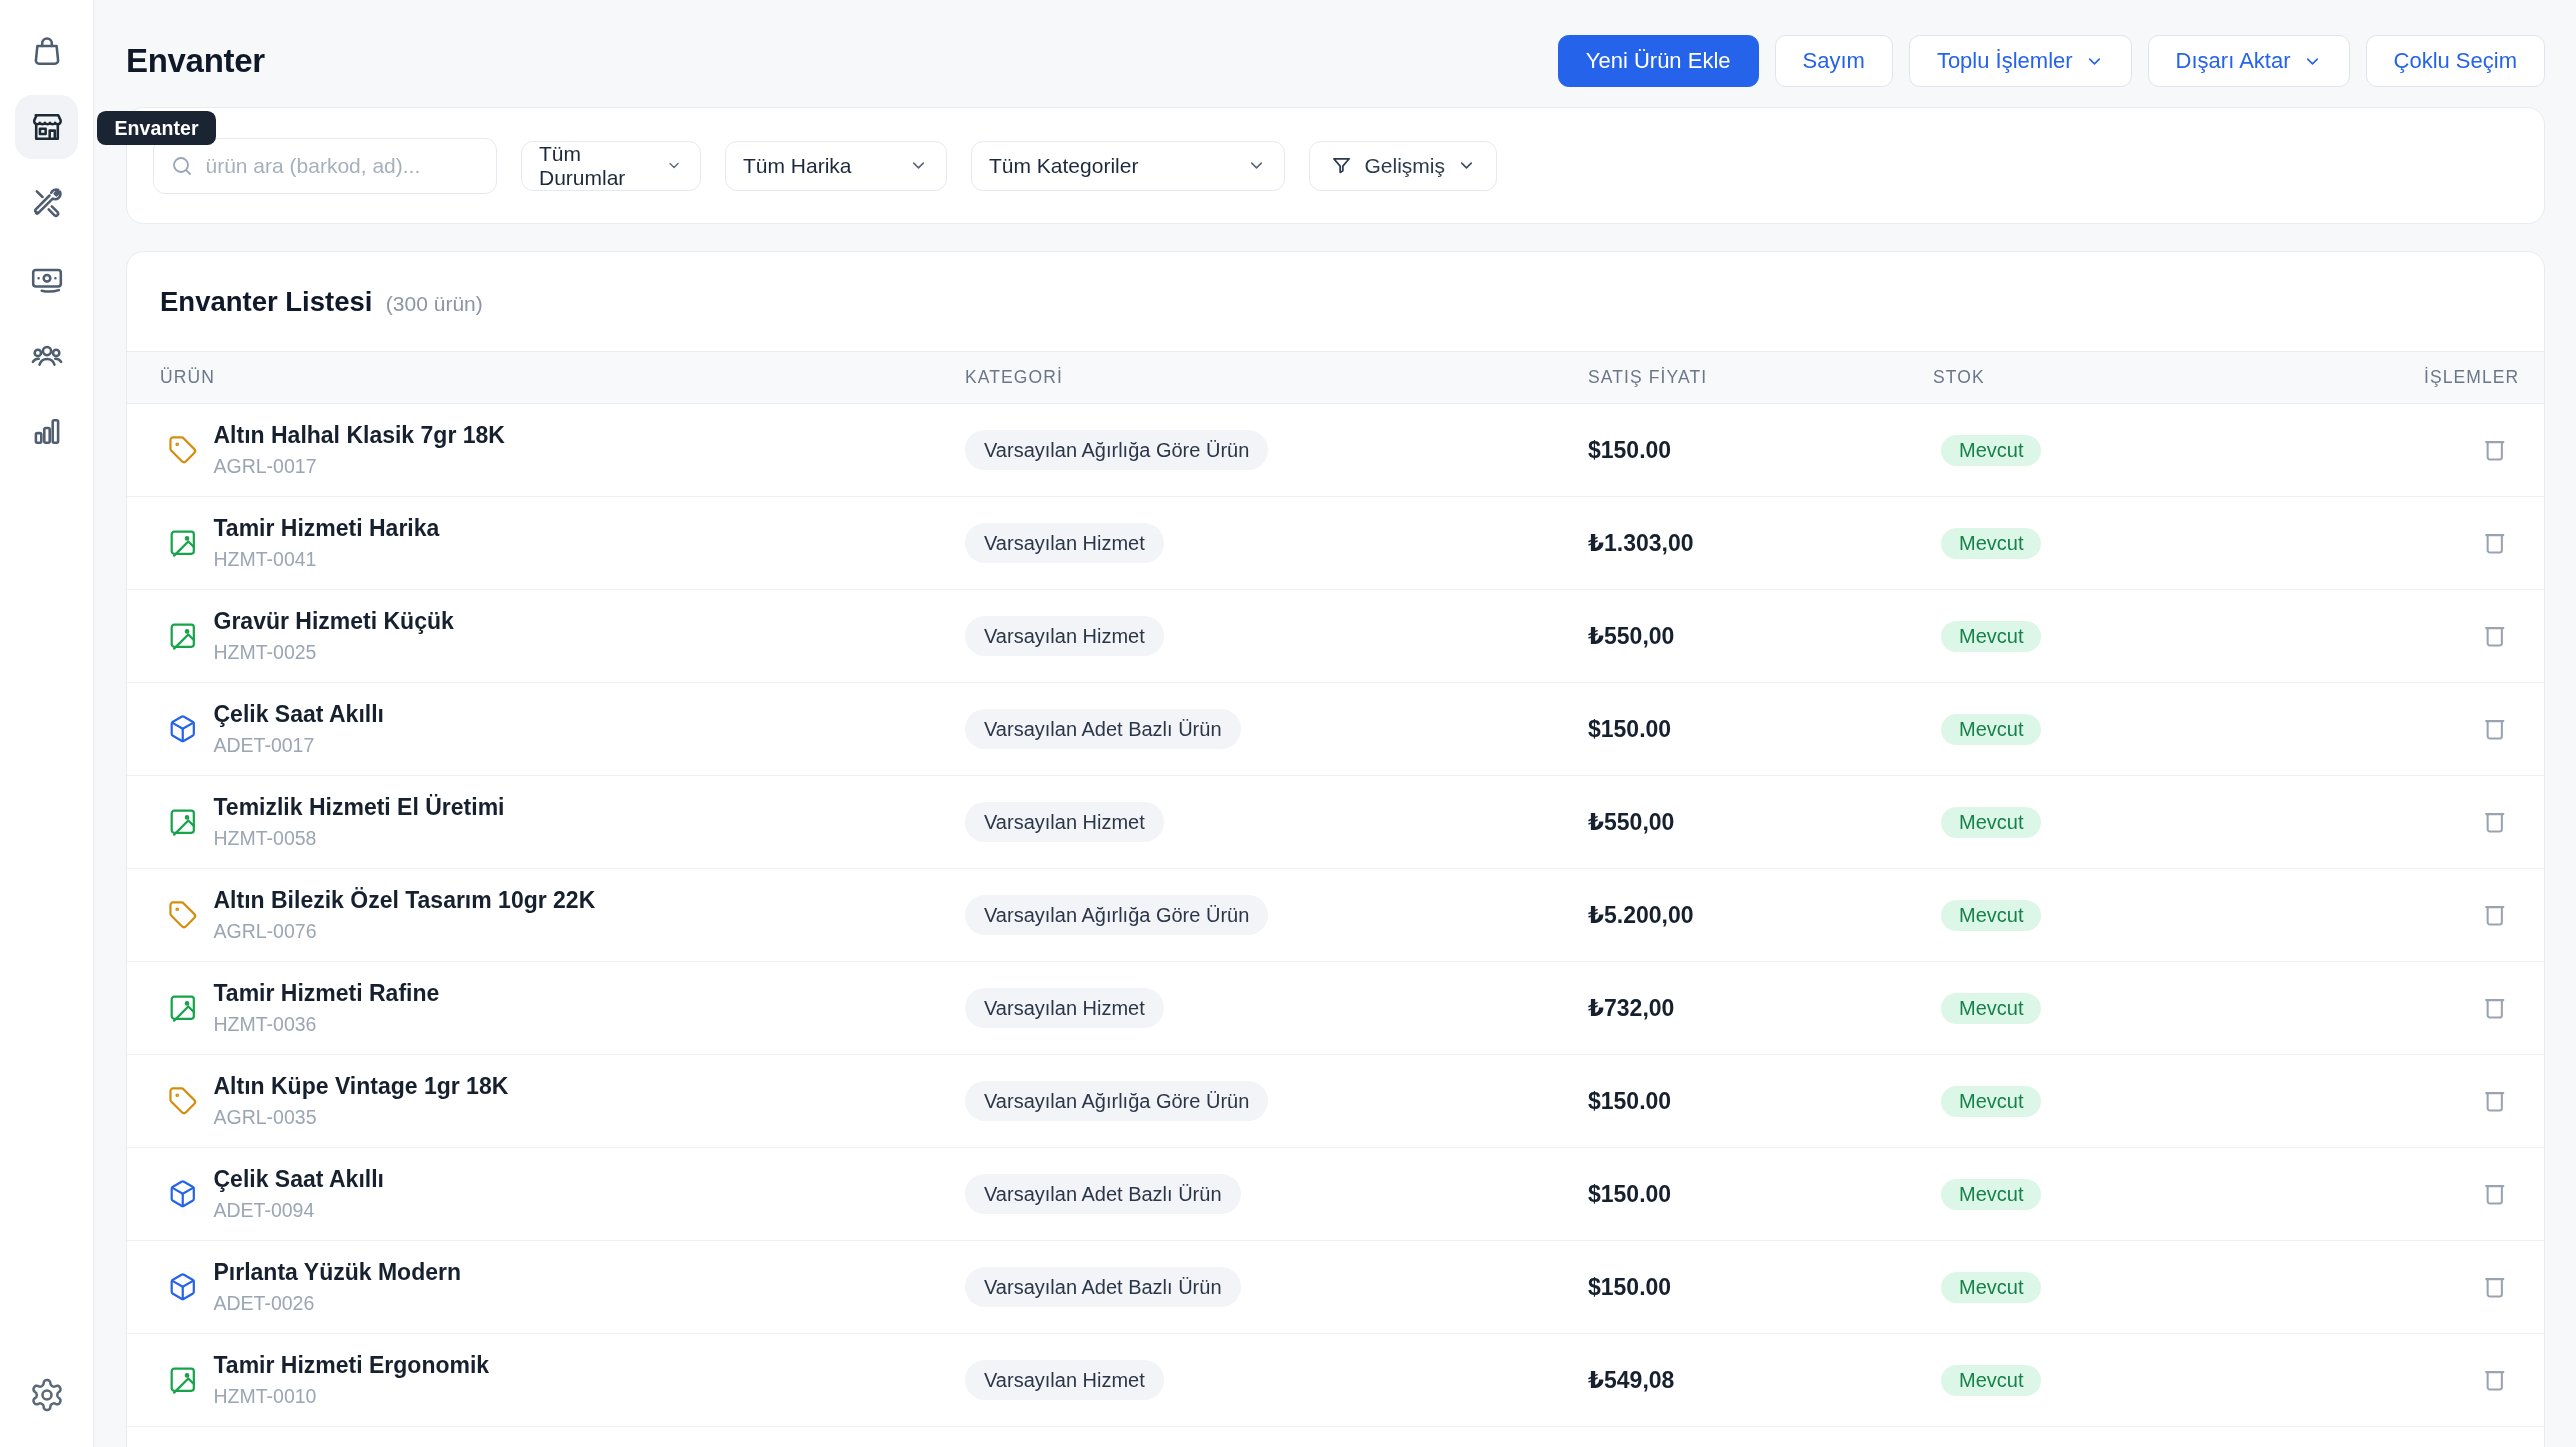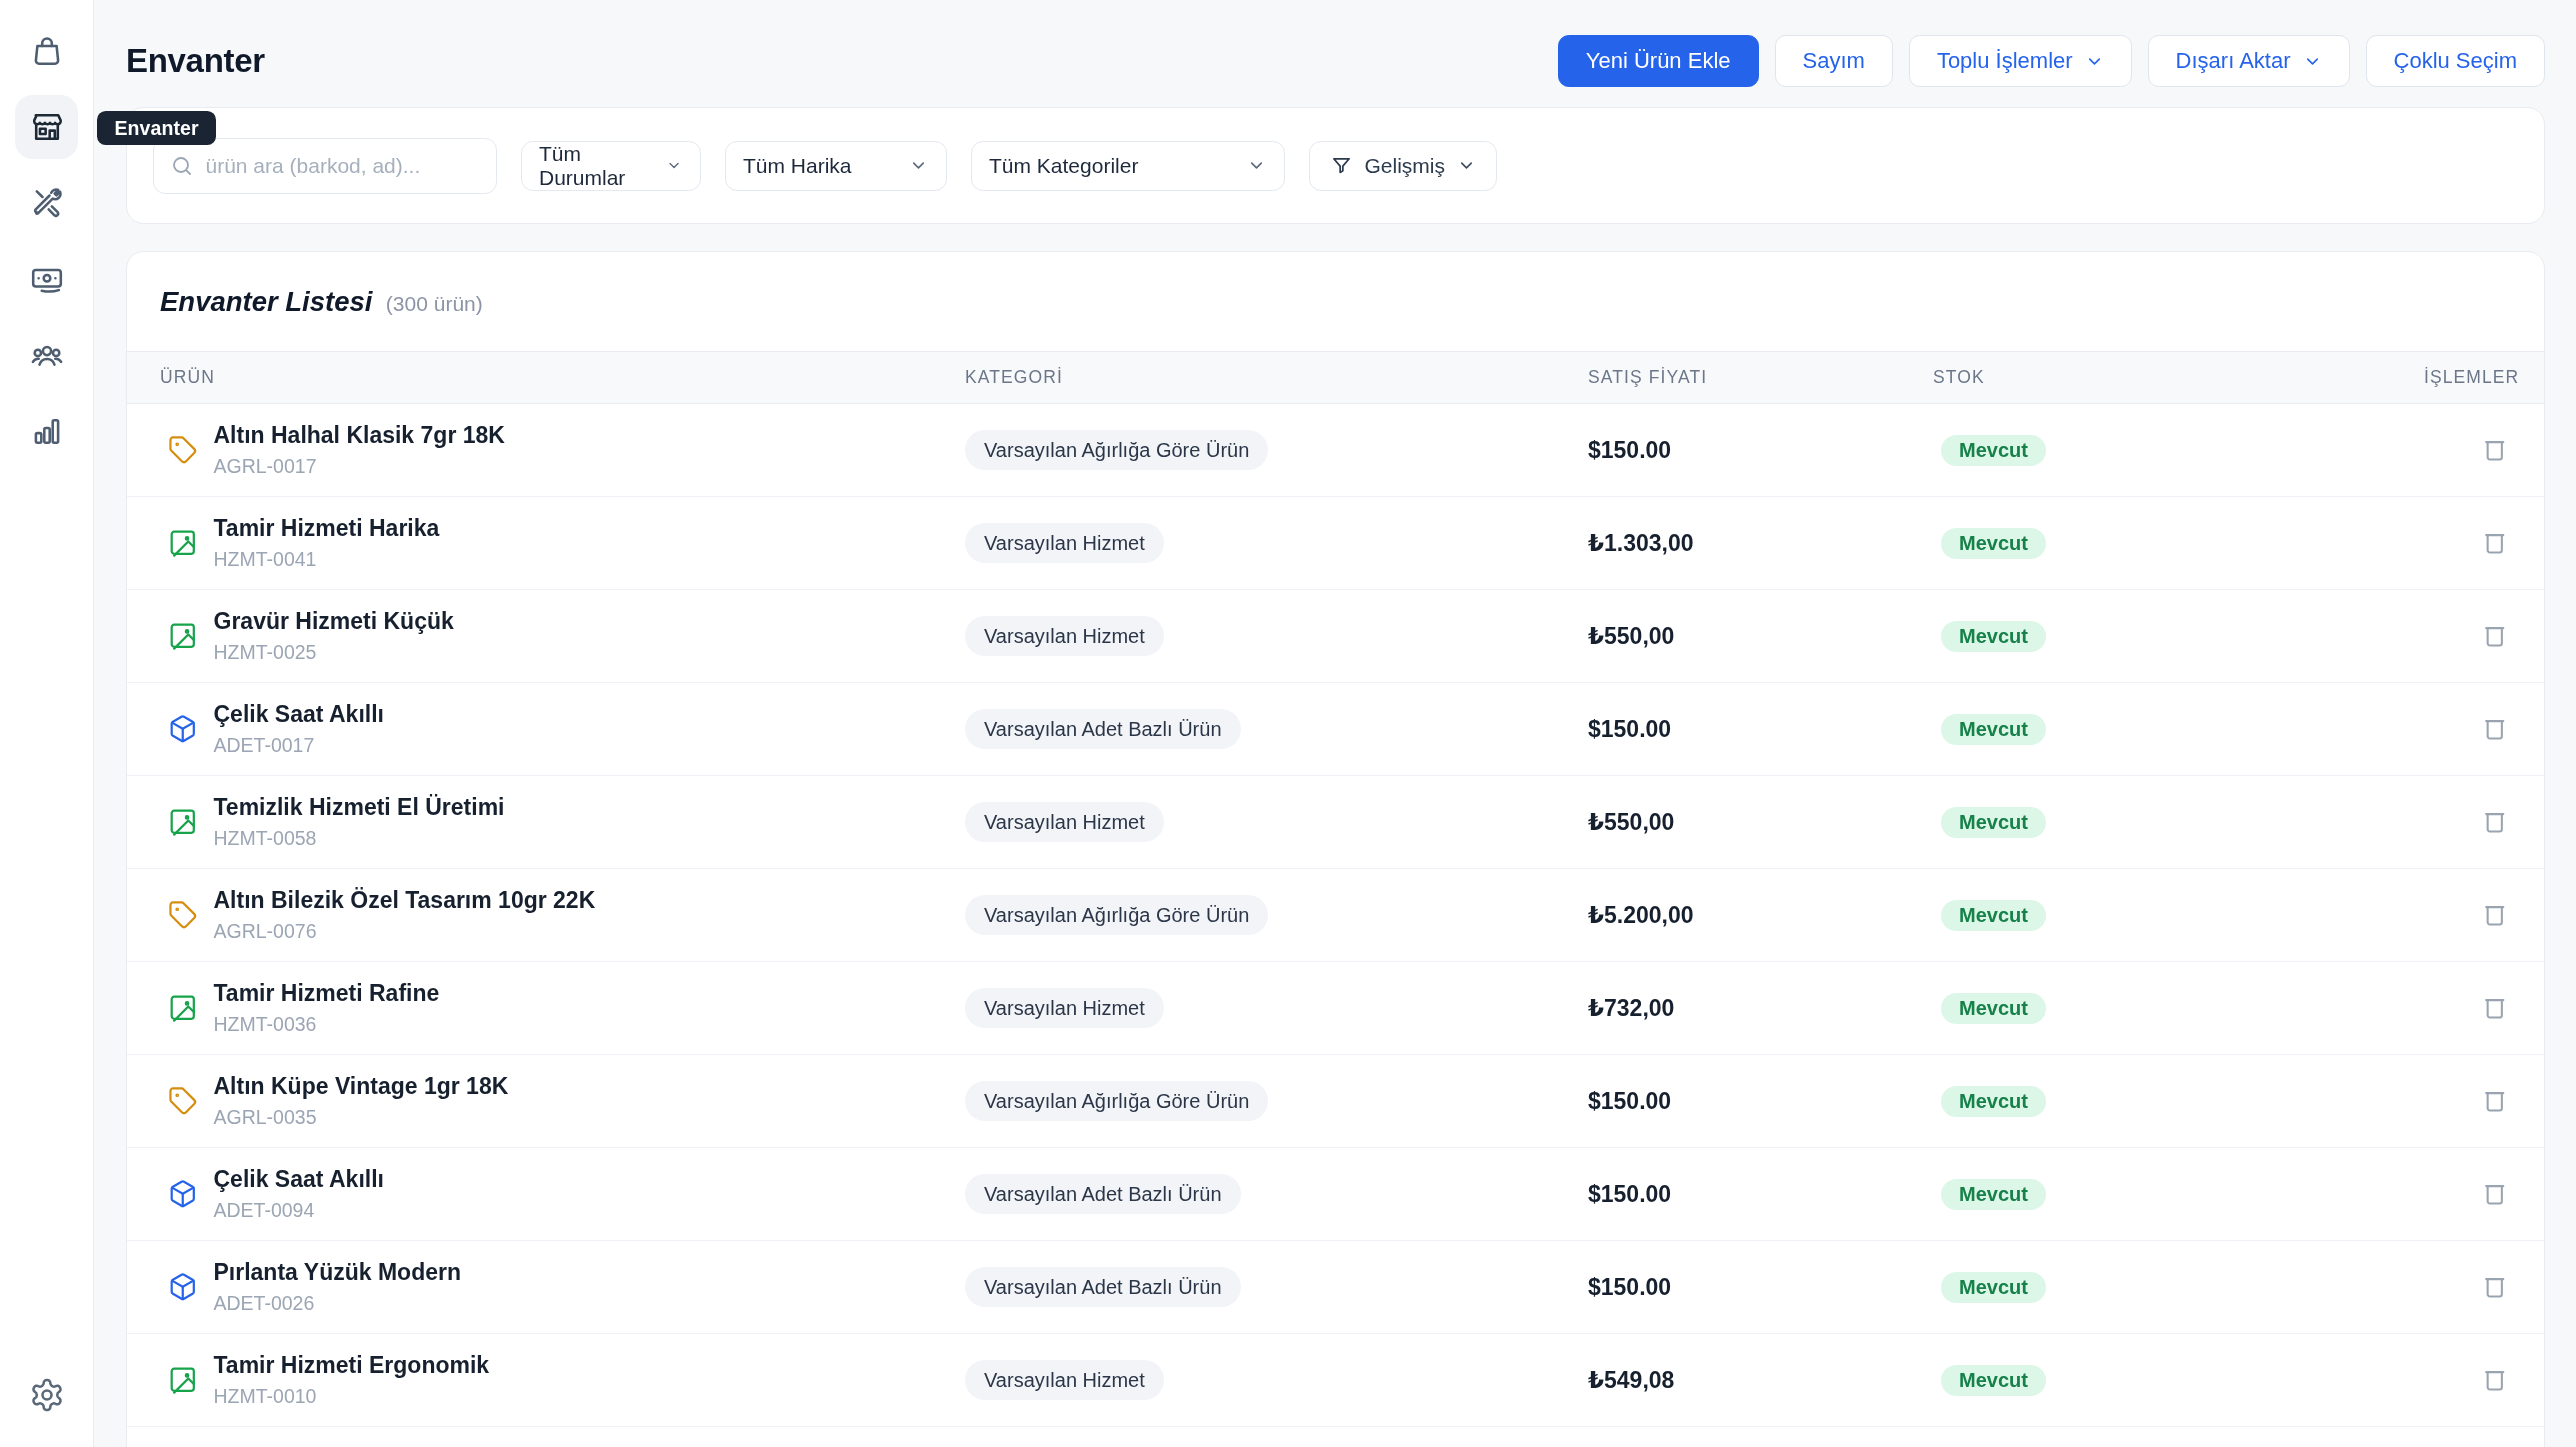--- a/index.html
+++ b/index.html
@@ -84,21 +84,21 @@
   }
   .adv-btn svg.funnel { width:23px; height:23px; }
   .adv-btn .chev { color:#3d4c60; }
 
   
   .table-card {
     margin-top:27px; background:#ffffff; border:0.7px solid #e8ebf0;
     border-radius:17.5px; overflow:hidden;
   }
   .card-head { padding:34px 33px 33px 33px; display:flex; align-items:baseline; gap:13.4px; }
-  .tc-title { font-size:27.5px; font-weight:700; color:#10192a;font-style:italic; }
+  .tc-title { font-size:27.5px; font-weight:700; color:#10192a; }
   .tc-count { font-size:21px; color:#8b95a5; }
 
   .thead {
     display:grid; grid-template-columns:805px 623px 345px 1fr 87px;
     padding:0 33px; height:53px; align-items:center;
     background:#f8f9fb; border-top:0.7px solid #e8ebf0; border-bottom:0.7px solid #e8ebf0;
     font-size:17.5px; font-weight:500; color:#6b7689; letter-spacing:1.1px;
   }
   .thead .th-right { text-align:left; }
 
@@ -111,21 +111,21 @@
   .picon { width:29.5px; height:29.5px; flex:none; }
   .picon svg { width:29.5px; height:29.5px; }
   .pname { font-size:23px; font-weight:600; color:#16202e; }
   .pcode { font-size:19.5px; color:#9ba5b3; margin-top:6px; }
   .cat-badge {
     display:inline-block; background:#f2f4f8; color:#2b3648;
     font-size:20px; padding:8.7px 19px; border-radius:671px; white-space:nowrap;
   }
   .price { font-size:23px; font-weight:700; color:#16202e; }
   .stock-badge {
-    display:inline-block; background:#dcf7e7; color:#17814a; font-weight:700;
+    display:inline-block; background:#dcf7e7; color:#17814a; font-weight:400;
     font-size:20px; padding:4px 18px; border-radius:671px; margin-left:8px;
   }
   .cell-actions { text-align:right; }
   .trash-btn { background:none; border:none; color:#9aa4b0; cursor:pointer; padding:2.7px; }
   .trash-btn svg { width:27.5px; height:27.5px; display:inline-block; }
 </style>
 </head>
 <body>
 
 <aside class="sidebar">

